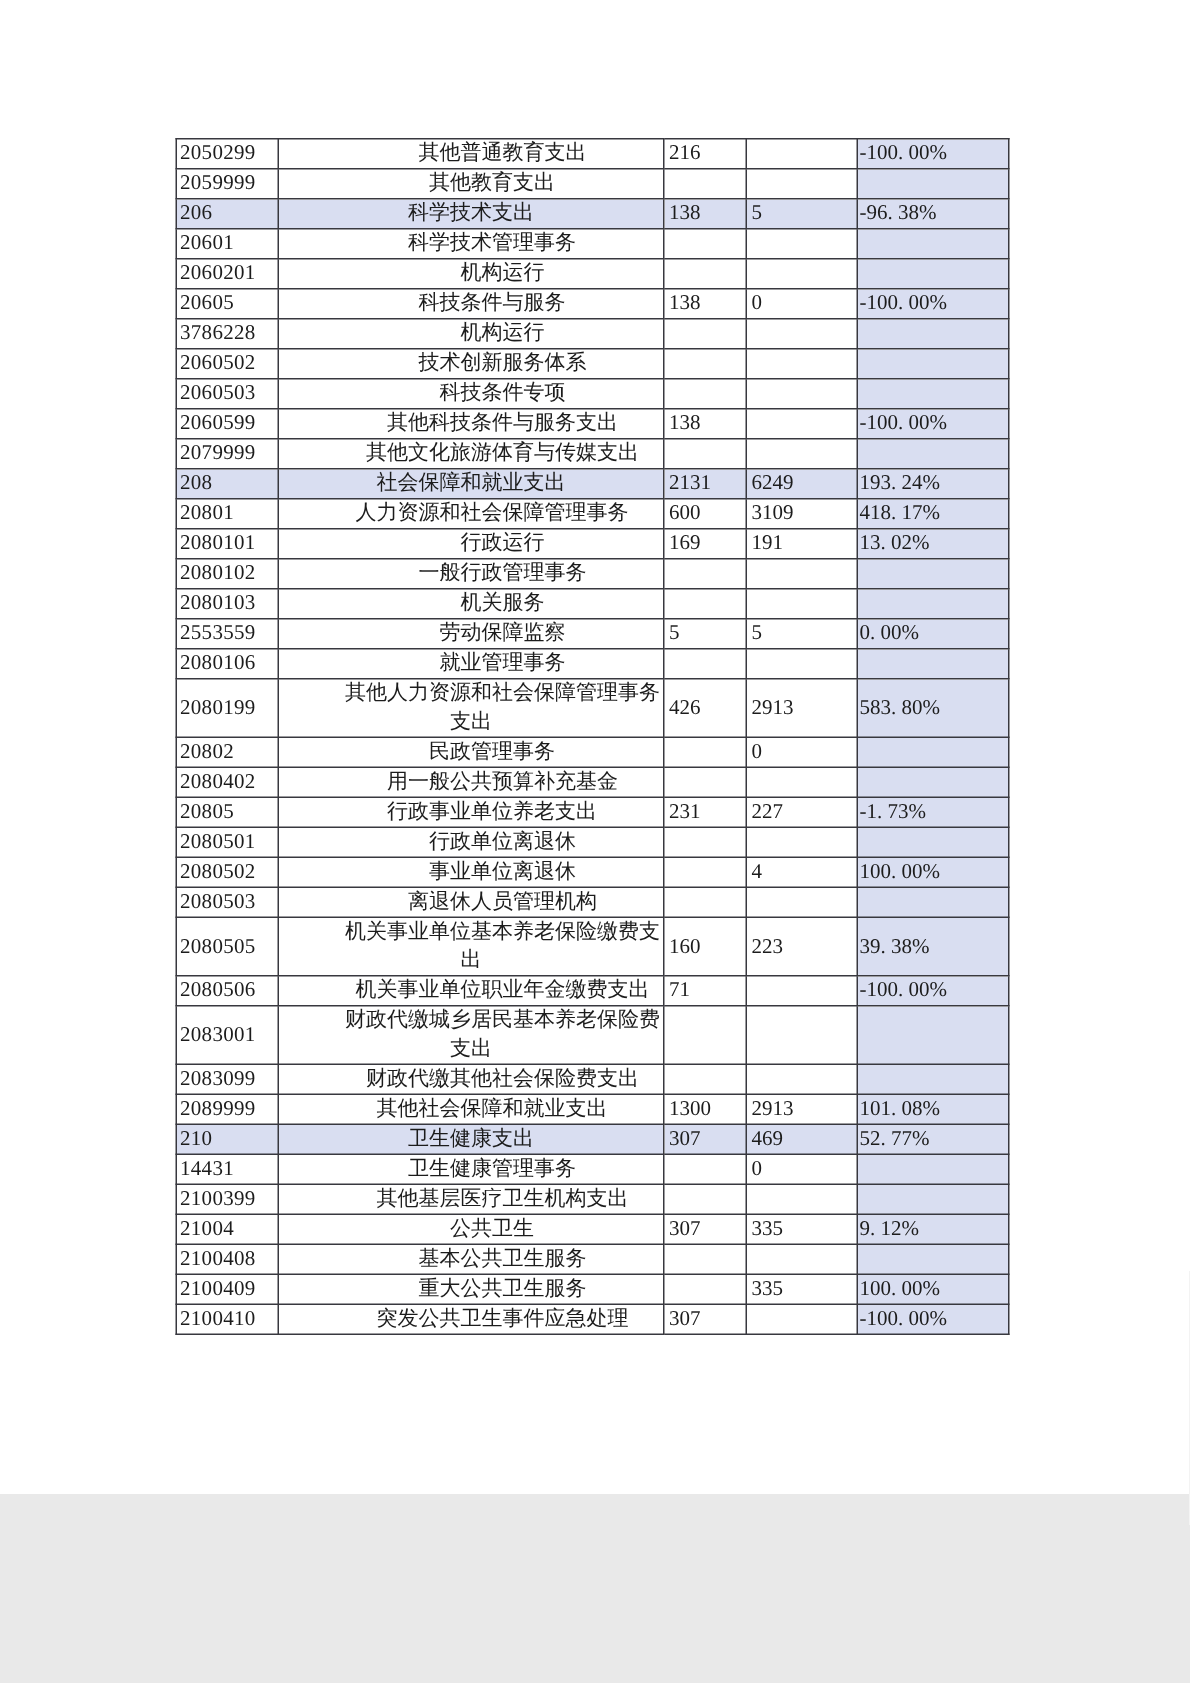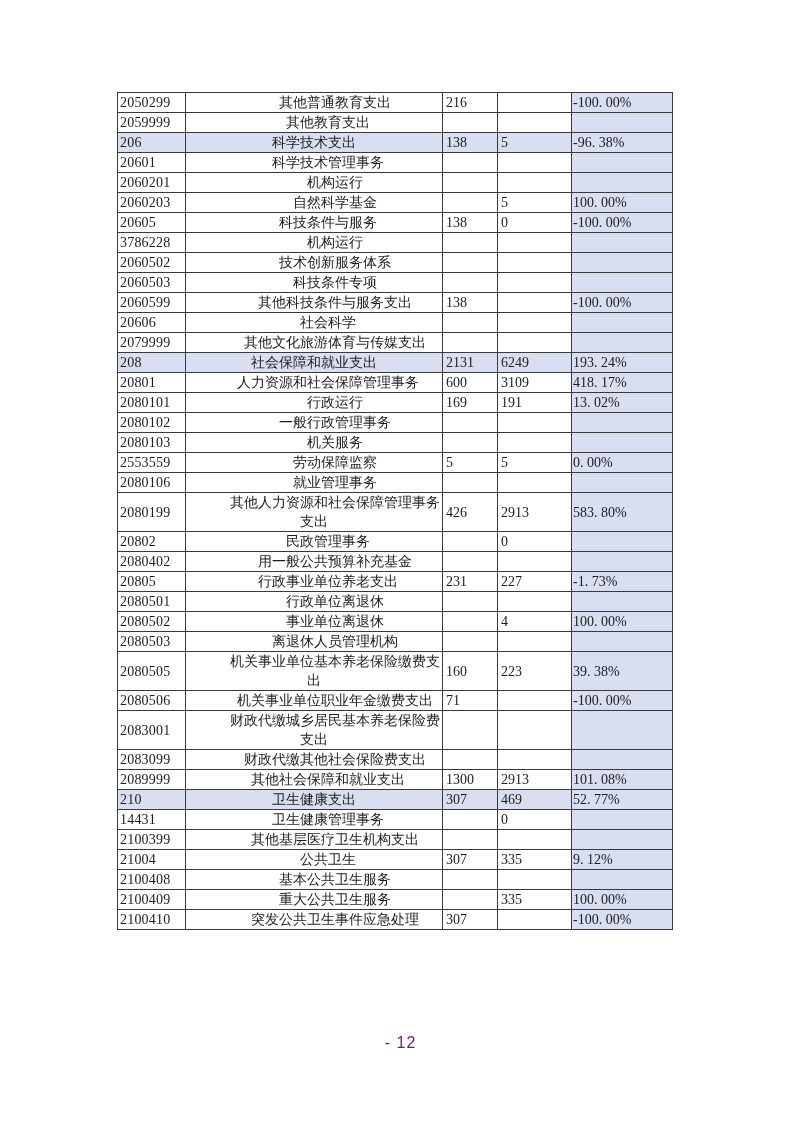--- a/index.html
+++ b/index.html
@@ -1,19 +1,19 @@
 <!DOCTYPE html>
 <html style="--hl: #d9def1;"><head>
 <meta charset="utf-8">
 <style>
   * { margin:0; padding:0; box-sizing:border-box; }
   html,body { background:#e9e9e9; }
   .page {
     position:relative;
-    width:793px; height:1122px;
+    width:793px; height:996px;
     background:#ffffff;
     margin:0 auto;
     overflow:hidden;
     font-family:"Liberation Serif","DejaVu Serif",serif;
   }
   table.budget-table {
     position:absolute;
     left:117px; top:92px;
     width:555px;
     border-collapse:collapse;
@@ -90,27 +90,20 @@
           <td class="pct"></td>
         </tr>
         <tr>
           <td class="code">2060201</td>
           <td class="item indent-2">机构运行</td>
           <td class="num"></td>
           <td class="num"></td>
           <td class="pct"></td>
         </tr>
         <tr>
-          <td class="code">2060203</td>
-          <td class="item indent-2">自然科学基金</td>
-          <td class="num"></td>
-          <td class="num">5</td>
-          <td class="pct">100. 00%</td>
-        </tr>
-        <tr>
           <td class="code">20605</td>
           <td class="item indent-1">科技条件与服务</td>
           <td class="num">138</td>
           <td class="num">0</td>
           <td class="pct">-100. 00%</td>
         </tr>
         <tr>
           <td class="code">3786228</td>
           <td class="item indent-2">机构运行</td>
           <td class="num"></td>
@@ -130,27 +123,20 @@
           <td class="num"></td>
           <td class="num"></td>
           <td class="pct"></td>
         </tr>
         <tr>
           <td class="code">2060599</td>
           <td class="item indent-2">其他科技条件与服务支出</td>
           <td class="num">138</td>
           <td class="num"></td>
           <td class="pct">-100. 00%</td>
-        </tr>
-        <tr>
-          <td class="code">20606</td>
-          <td class="item indent-1">社会科学</td>
-          <td class="num"></td>
-          <td class="num"></td>
-          <td class="pct"></td>
         </tr>
         <tr>
           <td class="code">2079999</td>
           <td class="item indent-2">其他文化旅游体育与传媒支出</td>
           <td class="num"></td>
           <td class="num"></td>
           <td class="pct"></td>
         </tr>
         <tr class="hl">
           <td class="code">208</td>

